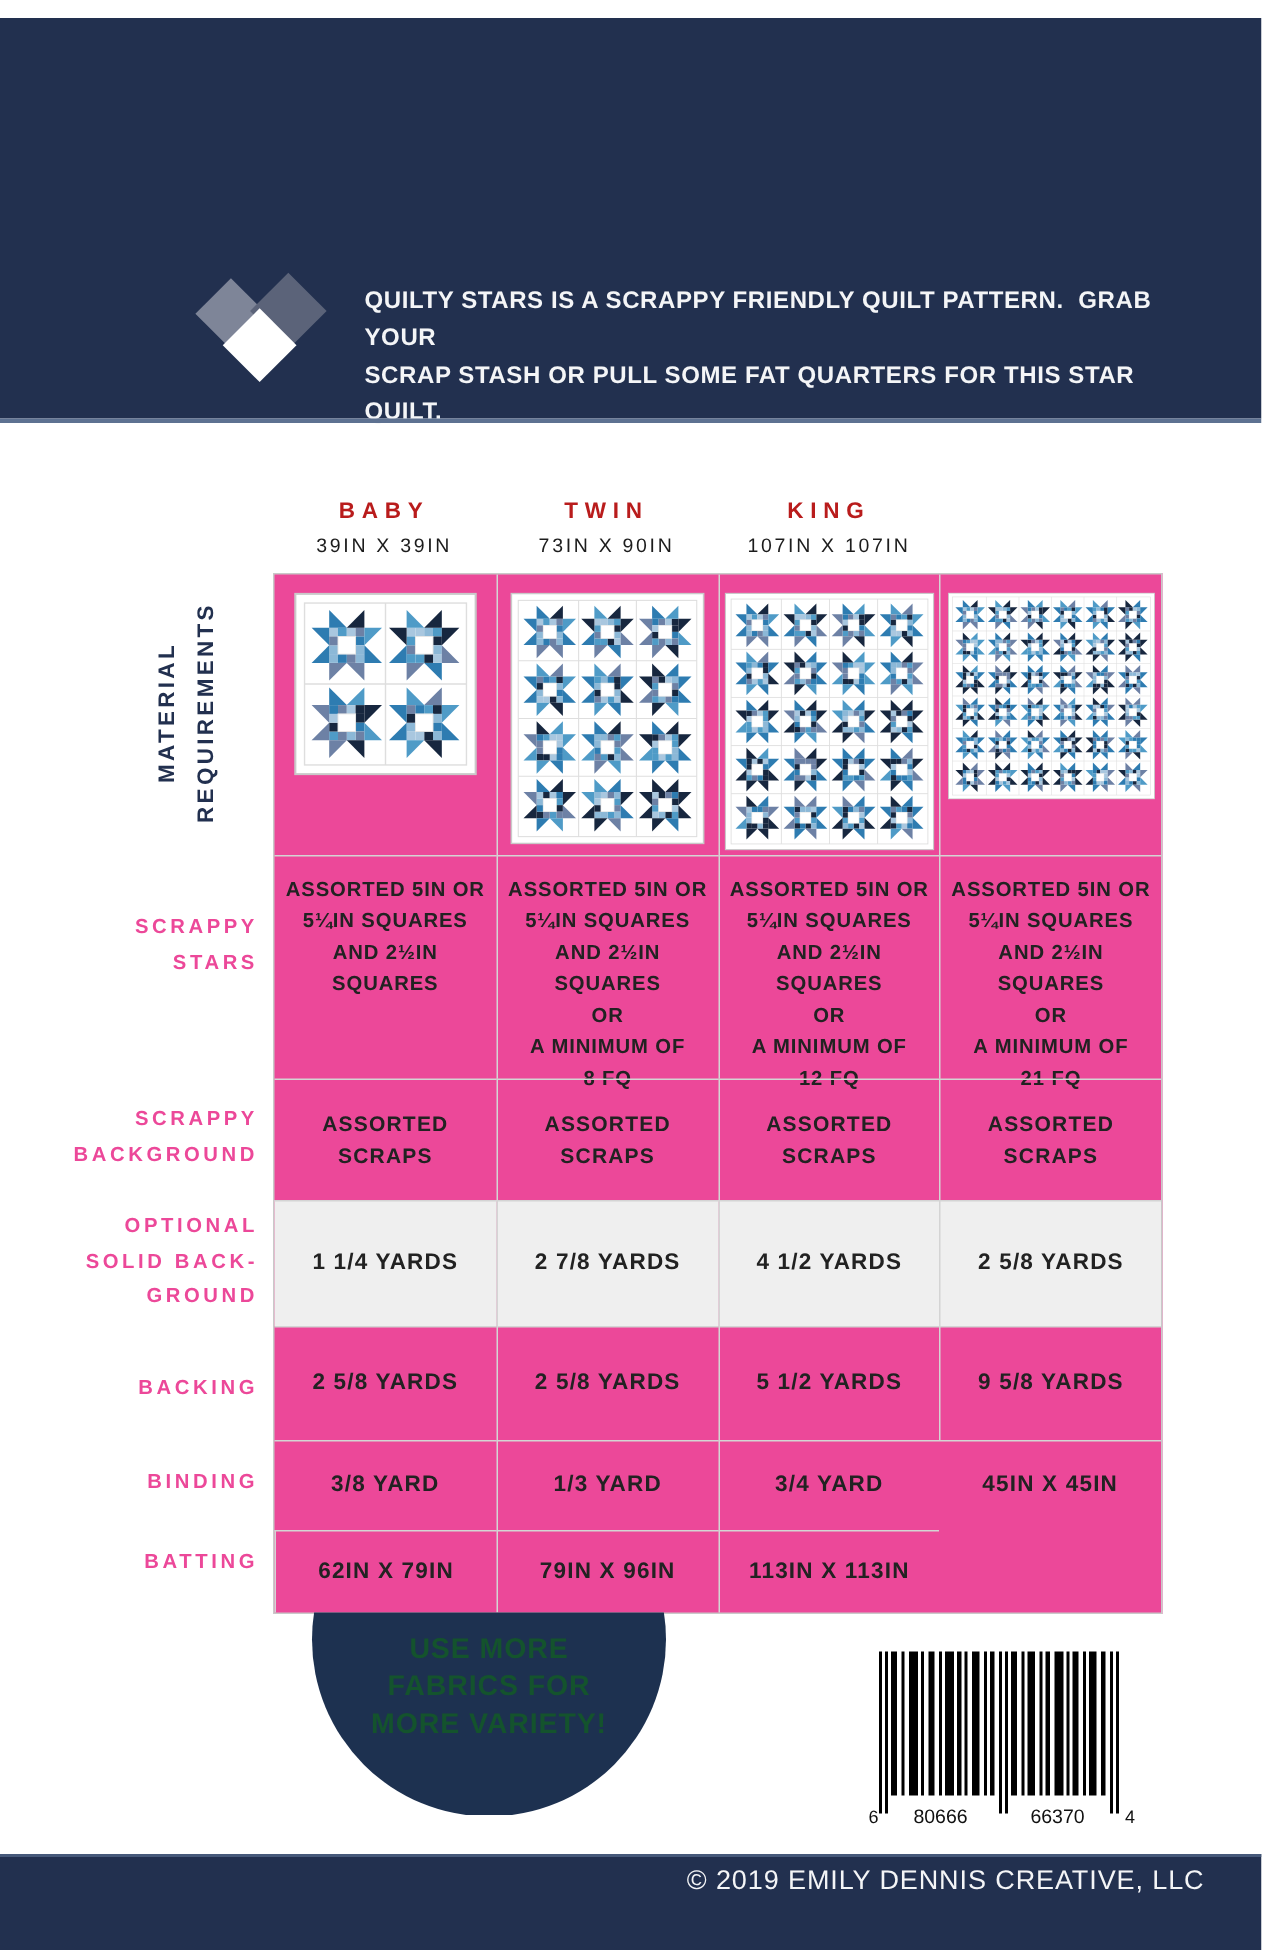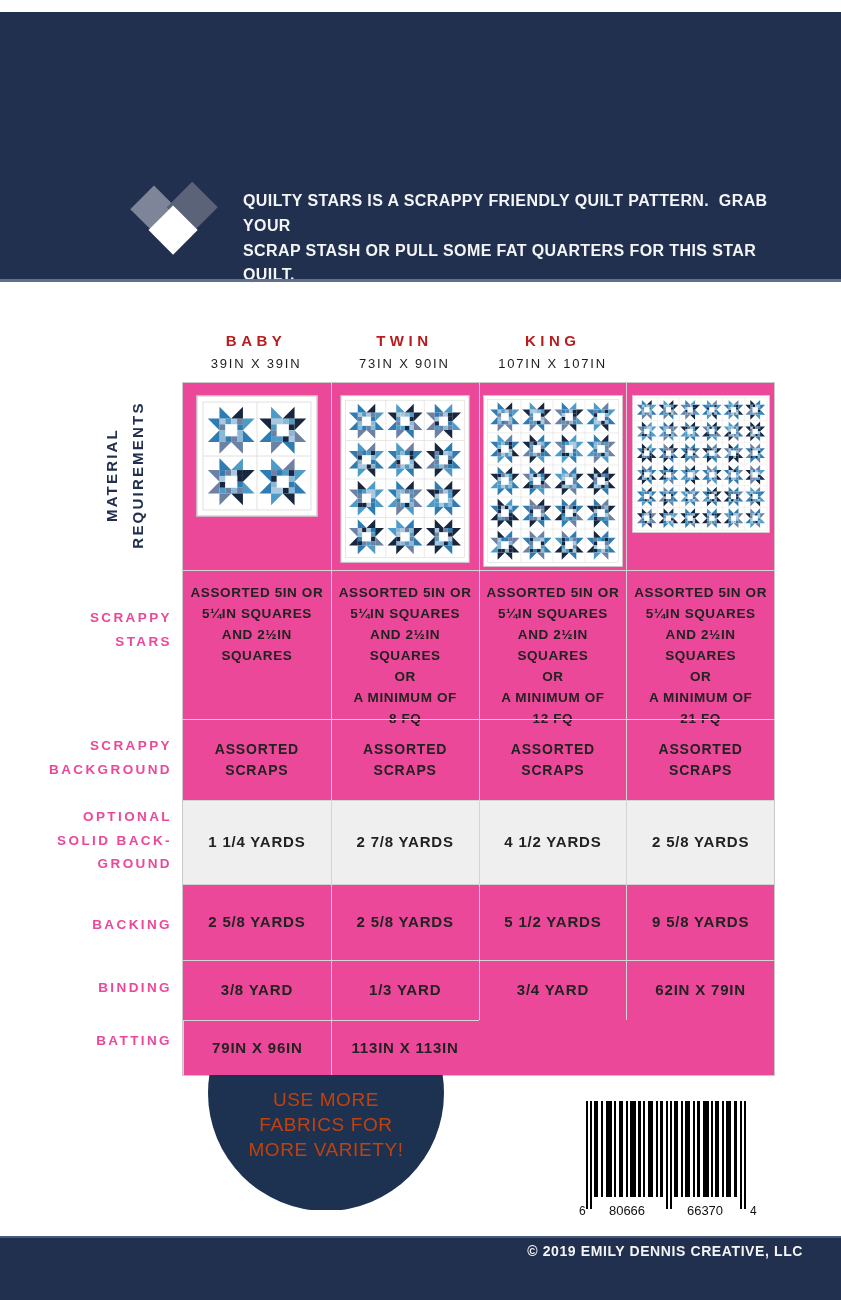--- a/index.html
+++ b/index.html
@@ -42,30 +42,30 @@
               letter-spacing:0.6px;line-height:1.55;}
   .cell.val{font-size:15px;font-weight:700;letter-spacing:0.8px;line-height:1.5;}
   .cell.scrap{font-size:14px;}
   .pre{white-space:pre-line;}
   .img-cell{align-items:flex-start;padding-top:12px;}
 
   
   .badge-wrap{position:absolute;left:206px;top:1063px;width:240px;height:135px;overflow:hidden;}
   .badge-circle{position:absolute;left:2px;top:-100px;width:236px;height:236px;border-radius:50%;
                 background:#1d3150;}
-  .badge-text{position:absolute;left:0;top:12px;width:100%;text-align:center;color:#c2410c;
-              font-size:19px;font-weight:400;letter-spacing:0.6px;line-height:1.32;white-space:pre-line;}
+  .badge-text{position:absolute;left:0;top:12px;width:100%;text-align:center;color:#14532d;
+              font-size:19px;font-weight:700;letter-spacing:0.6px;line-height:1.32;white-space:pre-line;}
 
   
   .barcode{position:absolute;left:578px;top:1085px;width:180px;height:122px;background:#fff;}
 
   
   .bottom-band{position:absolute;left:0;top:1224px;width:841px;height:76px;background:#22304f;border-top:2px solid #46597a;}
-  .copyright{position:absolute;right:66px;top:1231px;color:#f4f5f7;font-size:14px;
-             font-weight:700;letter-spacing:0.6px;}
+  .copyright{position:absolute;right:66px;top:1231px;color:#f4f5f7;font-size:18px;
+             font-weight:400;letter-spacing:0.6px;}
 </style>
 </head>
 <body>
 
 <div class="page">
 
   <div class="top-band"></div>
   <svg class="heart-logo" viewBox="0 0 100 90">
     <polygon points="28,6 54,32 28,58 2,32" fill="#7e8598"></polygon>
     <polygon points="70,2 98,30 70,58 42,30" fill="#5b6379"></polygon>
@@ -1708,20 +1708,21 @@
 
     <div class="cell val bt">2 5/8 YARDS</div>
     <div class="cell val bt bl">2 5/8 YARDS</div>
     <div class="cell val bt bl">5 1/2 YARDS</div>
     <div class="cell val bt bl">9 5/8 YARDS</div>
 
     <div class="cell val bt">3/8 YARD</div>
     <div class="cell val bt bl">1/3 YARD</div>
     <div class="cell val bt bl">3/4 YARD</div>
 
+    <div class="cell val bt">45IN X 45IN</div>
     <div class="cell val bt bl">62IN X 79IN</div>
     <div class="cell val bt bl">79IN X 96IN</div>
     <div class="cell val bt bl">113IN X 113IN</div>
   </div>
 
   <div class="badge-wrap">
     <div class="badge-circle"></div>
     <div class="badge-text">USE MORE
 FABRICS FOR
 MORE VARIETY!</div>

